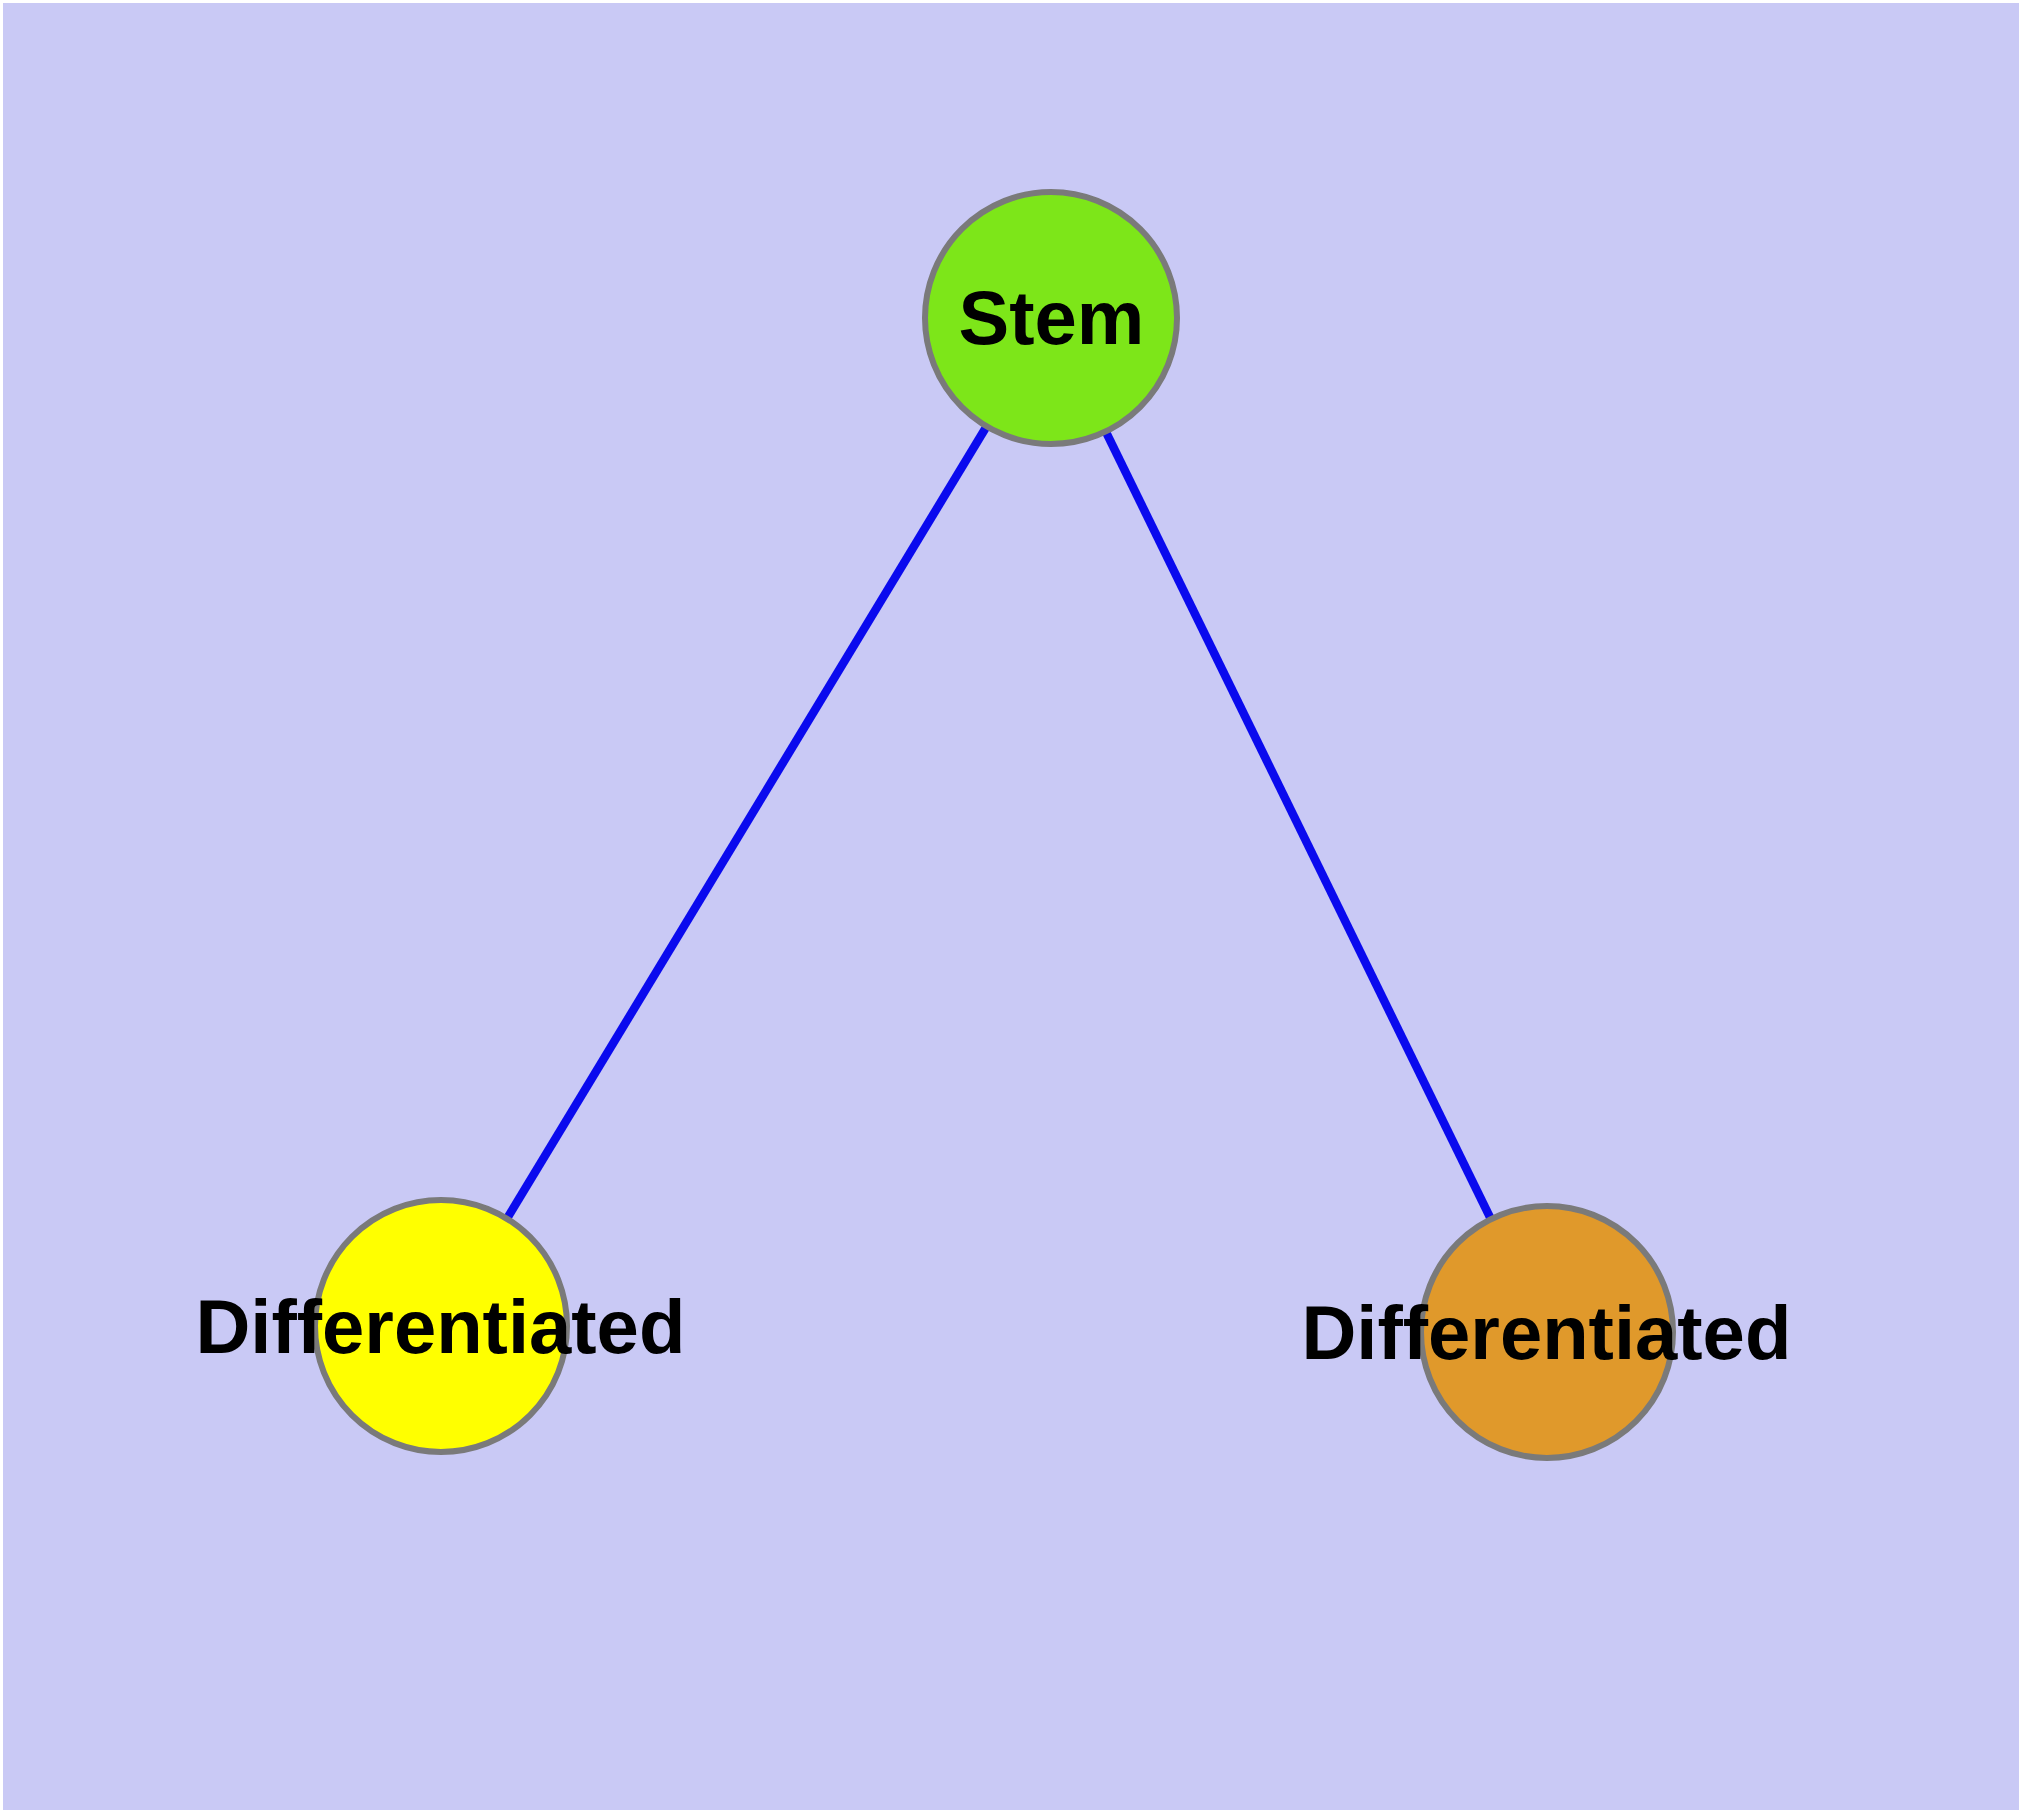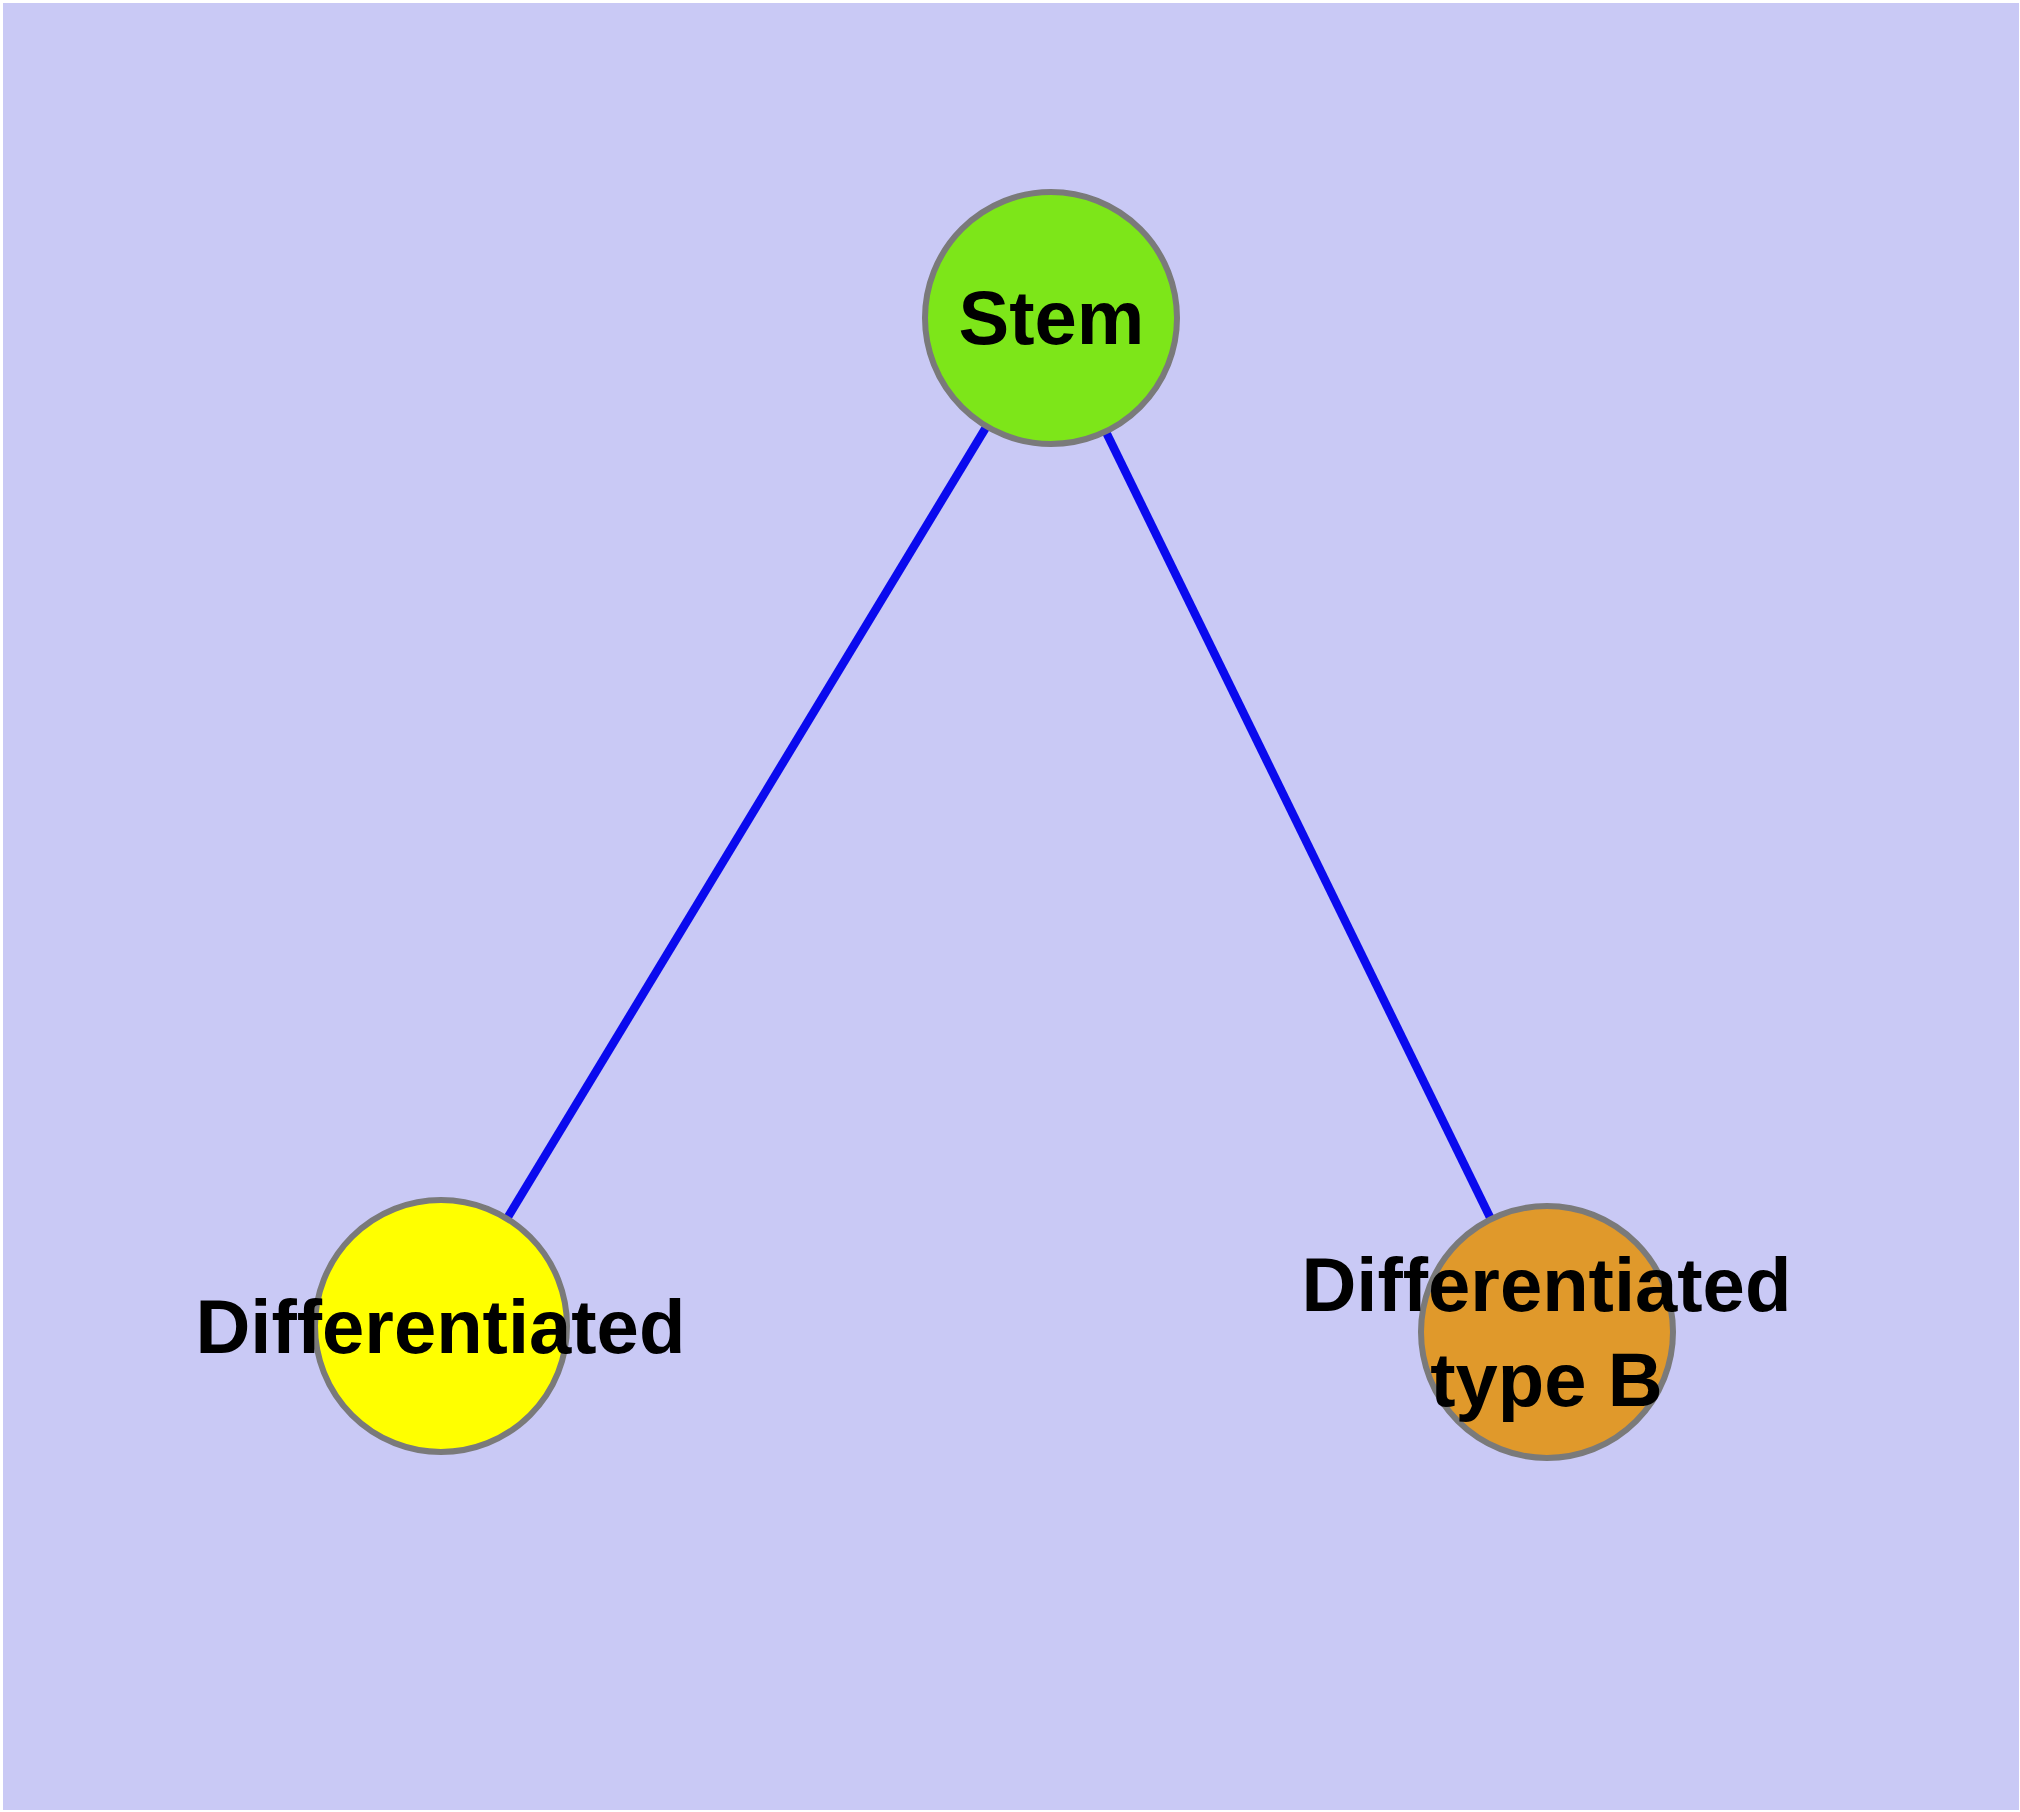--- a/index.html
+++ b/index.html
@@ -66,18 +66,17 @@
         <div class="node-label" style="left: 1048px; top: 314px; color: rgb(0, 0, 0);">
           <span class="label-line">Stem</span>
         </div>
         <div class="node-circle" style="left: 309px; top: 1194px; width: 258px; height: 258px; background: rgb(255, 255, 0); border: 6px solid rgb(122, 122, 122);"></div>
         <div class="node-label" style="left: 437px; top: 1323px; color: rgb(0, 0, 0);">
           <span class="label-line">Differentiated</span>
         </div>
         <div class="node-circle" style="left: 1415px; top: 1200px; width: 258px; height: 258px; background: rgb(224, 153, 43); border: 6px solid rgb(122, 122, 122);"></div>
         <div class="node-label" style="left: 1543px; top: 1329px; color: rgb(0, 0, 0);">
           <span class="label-line">Differentiated</span>
-          <span class="label-line">type B</span>
         </div>
       </div>
   </div>
 </div>
 
 
 </body></html>

